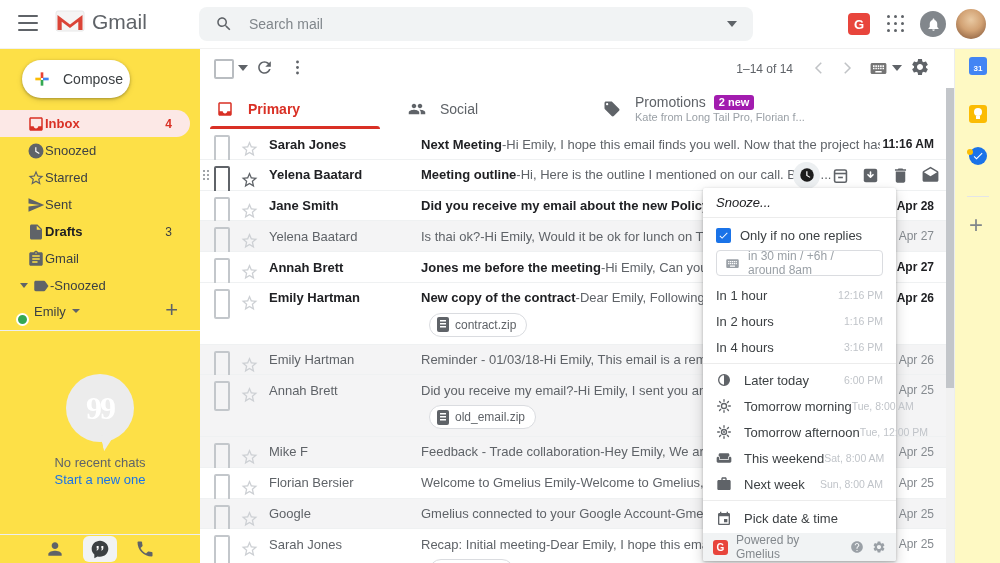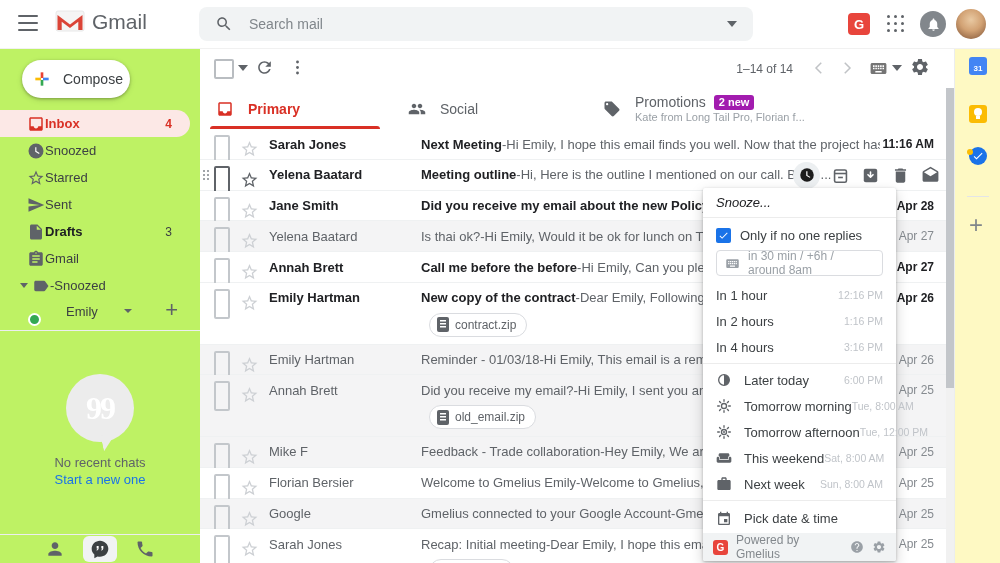--- a/index.html
+++ b/index.html
@@ -19,37 +19,37 @@
   .gmelius-sq{position:absolute;left:848px;top:13px;width:22px;height:22px;background:#e8453c;border-radius:4px;
     color:#fff;font-weight:bold;font-size:13px;display:flex;align-items:center;justify-content:center;cursor:pointer}
   .grid9{position:absolute;left:887px;top:15px;width:18px;height:18px;display:grid;grid-template-columns:repeat(3,1fr);gap:3px;cursor:pointer}
   .grid9 i{width:3.4px;height:3.4px;background:#5f6368;border-radius:50%}
   .bellwrap{position:absolute;left:920px;top:11px;width:26px;height:26px;border-radius:50%;background:#82878c;
     display:flex;align-items:center;justify-content:center;cursor:pointer}
   .bellwrap .bic{width:15px;height:15px;color:#fff}
   .avatar{width:30px;height:30px;border-radius:50%;background:radial-gradient(circle at 50% 36%,#e9c9a2 0%,#d2a274 45%,#7d5134 100%);cursor:pointer}
   .avatar.top{position:absolute;left:956px;top:9px}
   
-  .sidebar{position:absolute;left:0;top:48px;width:200px;height:515px;background:#bef264}
+  .sidebar{position:absolute;left:0;top:48px;width:200px;height:515px;background:#fde047}
   .compose{position:absolute;left:22px;top:12px;width:108px;height:38px;background:#fff;border-radius:20px;
     box-shadow:0 1px 3px rgba(0,0,0,.28),0 2px 6px rgba(0,0,0,.12);display:flex;align-items:center;padding-left:12px;gap:13px;box-sizing:border-box;cursor:pointer}
   .compose .plus{width:16px;height:16px}
   .compose-lb{font-size:14px;color:#3c4043;font-weight:500}
   .nav{position:absolute;left:0;top:62px;width:200px;height:182px;overflow:hidden}
   .nav-item{height:27px;display:flex;align-items:center;padding-left:27px;color:#3c4043;width:190px;
     box-sizing:border-box;border-radius:0 14px 14px 0;cursor:pointer;font-size:13px}
   .nav-item.active{background:#fce8e6;color:#d93025;font-weight:bold}
   .nav-item.bold .nav-lb{font-weight:bold;color:#202124}
   .nav-item.exp{padding-left:20px}
   .nav-arrow{width:0;height:0;border-left:4px solid transparent;border-right:4px solid transparent;border-top:5px solid #5f6368;margin-right:4px}
   .nav-ic{width:18px;height:18px;flex:none;color:#5f6368;display:inline-flex}
   .nav-item.active .nav-ic{color:#d93025}
   .nav-lb{flex:1;white-space:nowrap}
   .nav-ct{margin-right:18px;font-size:12px}
-  .profile{position:absolute;left:0;top:244px;width:200px;height:38px;display:flex;align-items:center;padding-left:16px;gap:24px;box-sizing:border-box}
+  .profile{position:absolute;left:0;top:244px;width:200px;height:38px;display:flex;align-items:center;padding-left:4px;gap:4px;box-sizing:border-box}
   .pav{position:relative;width:26px;height:26px;flex:none}
   .pav .avatar{width:26px;height:26px}
   .pdot{position:absolute;left:12px;bottom:-2px;width:9px;height:9px;background:#34a853;border:2px solid #fff;border-radius:50%}
   .pname{color:#3c4043}
   .pcaret{width:0;height:0;border-left:4px solid transparent;border-right:4px solid transparent;border-top:4px solid #5f6368;margin-left:2px}
   .pplus{position:absolute;right:22px;top:5px;font-size:22px;color:#5f6368;font-weight:300;cursor:pointer}
   .sdiv{position:absolute;left:0;width:200px;border-top:1px solid #eceef0}
   .chatlogo{position:absolute;left:66px;top:326px;width:68px;height:68px;background:#ececec;border-radius:50%;
     display:flex;align-items:center;justify-content:center}
   .chatlogo:after{content:"";position:absolute;left:36px;bottom:-8px;width:16px;height:16px;background:#ececec;
@@ -485,21 +485,21 @@
     <div class="row unread">
       <span class="grip"></span>
       <span class="cb"></span>
       <span class="star">
         <svg viewBox="0 0 24 24">
           <path fill="currentColor" d="M22 9.24l-7.19-.62L12 2 9.19 8.63 2 9.24l5.46 4.73L5.82 21 12 17.27 18.18 21l-1.63-7.03L22 9.24zM12 15.4l-3.76 2.27 1-4.28-3.32-2.88 4.38-.38L12 6.1l1.71 4.04 4.38.38-3.32 2.88 1 4.28L12 15.4z"></path>
         </svg>
       </span>
       <span class="sender">Annah Brett</span>
       <div class="snip">
-        <span class="subj">Call me before the before</span>
+        <span class="subj">Jones me before the meeting</span>
         <span class="sep"> - </span>
         <span class="prev">Hi Emily, Can you please call m...</span>
       </div>
       <span class="date">Apr 27</span>
     </div>
     <div class="row unread with-att">
       <span class="grip"></span>
       <span class="cb"></span>
       <span class="star">
         <svg viewBox="0 0 24 24">

